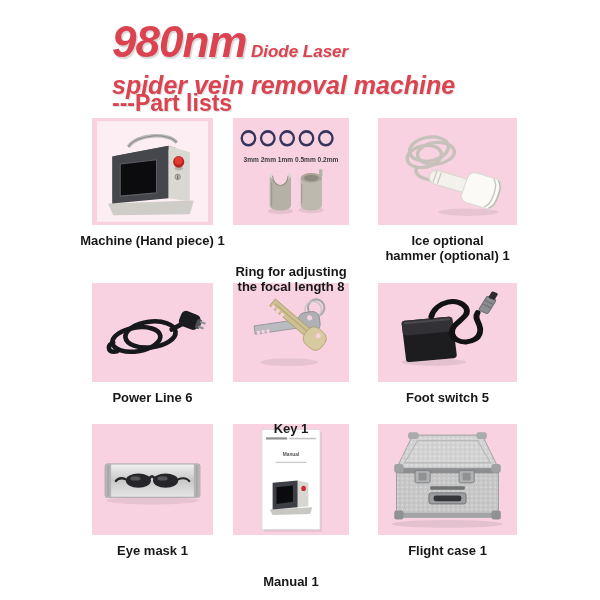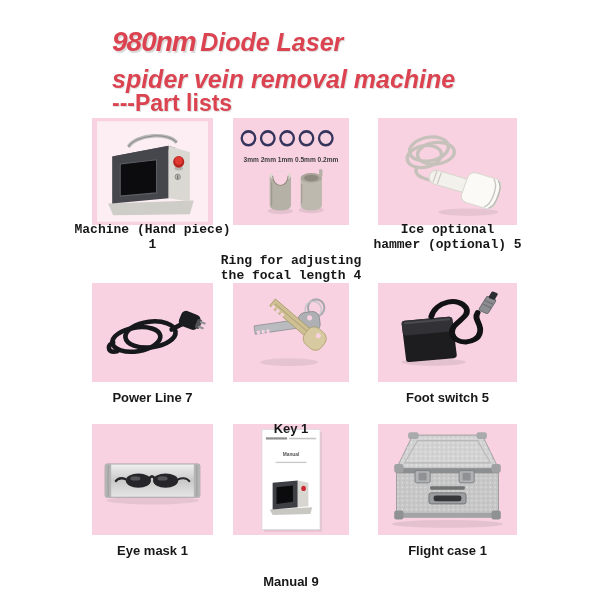--- a/index.html
+++ b/index.html
@@ -4,39 +4,39 @@
 <style>
   html,body{margin:0;padding:0;background:#fff;}
   .stage{
     position:relative;width:600px;height:600px;overflow:hidden;
     background:var(--page-bg,#ffffff);
     font-family:"Liberation Sans",sans-serif;
   }
   
   .hdr{position:absolute;left:112px;top:24px;width:382px;color:var(--title-red,#db4350);}
   .hline1{line-height:36px;white-space:nowrap;}
-  .brand{font-size:28px;font-weight:bold;font-style:italic;letter-spacing:-1px;
+  .brand{font-size:44px;font-weight:bold;font-style:italic;letter-spacing:-1px;
          text-shadow:1.5px 1.5px 1px rgba(140,140,140,.35);}
-  .rest{font-size:25px;font-weight:bold;font-style:italic;
+  .rest{font-size:17px;font-weight:bold;font-style:italic;
         text-shadow:1px 1px 1px rgba(140,140,140,.3);}
   .hline2{font-size:25px;font-weight:bold;font-style:italic;line-height:28px;margin-top:1px;
           white-space:nowrap;text-shadow:1px 1px 1px rgba(140,140,140,.3);}
   .hline3{position:absolute;left:112px;top:90px;width:378px;text-align:left;
           font-size:23px;font-weight:bold;color:var(--title-red,#db4350);
           text-shadow:1px 1px 1px rgba(140,140,140,.3);}
   
   .tile{position:absolute;background:var(--tile-pink,#f8d2e0);}
   .tile svg{display:block;width:100%;height:100%;}
   .col1{left:92px;width:121px;}  .col2{left:233px;width:116px;}  .col3{left:378px;width:139px;}
   .row1{top:118px;height:107px;} .row2{top:283px;height:99px;}   .row3{top:424px;height:111px;}
   
   .cap{position:absolute;text-align:center;font-weight:bold;font-size:13px;line-height:14.5px;
        color:var(--caption-text,#171717);}
   .capc1{left:72px;width:161px;}  .capc2{left:213px;width:156px;margin-top:31px;}  .capc3{left:356px;width:183px;}
-  .capr1{top:223px;font-family:Liberation Mono, monospace;} .capr2{top:391px;} .capr3{top:544px;}
+  .capr1{top:234px;} .capr2{top:391px;} .capr3{top:544px;}
 </style>
 </head>
 <body>
 
 <div class="stage">
 
   <div class="hdr">
     <div class="hline1">
       <span class="brand">980nm</span>
       <span class="rest">Diode Laser</span>
@@ -243,40 +243,40 @@
       <rect x="14" y="78" width="8" height="8" rx="2" fill="#8f9193"></rect>
       <rect x="98" y="78" width="8" height="8" rx="2" fill="#8f9193"></rect>
     </svg>
   </div>
 
   <div class="cap capc1 capr1">
     <div>Machine (Hand piece) 1</div>
   </div>
   <div class="cap capc2 capr1">
     <div>Ring for adjusting</div>
-    <div>the focal length 4</div>
+    <div>the focal length 8</div>
   </div>
   <div class="cap capc3 capr1">
     <div>Ice optional</div>
-    <div>hammer (optional) 5</div>
+    <div>hammer (optional) 1</div>
   </div>
 
   <div class="cap capc1 capr2">
-    <div>Power Line 7</div>
+    <div>Power Line 6</div>
   </div>
   <div class="cap capc2 capr2">
     <div>Key 1</div>
   </div>
   <div class="cap capc3 capr2">
     <div>Foot switch 5</div>
   </div>
 
   <div class="cap capc1 capr3">
     <div>Eye mask 1</div>
   </div>
   <div class="cap capc2 capr3">
-    <div>Manual 9</div>
+    <div>Manual 1</div>
   </div>
   <div class="cap capc3 capr3">
     <div>Flight case 1</div>
   </div>
 
 </div>
 
 </body></html>

